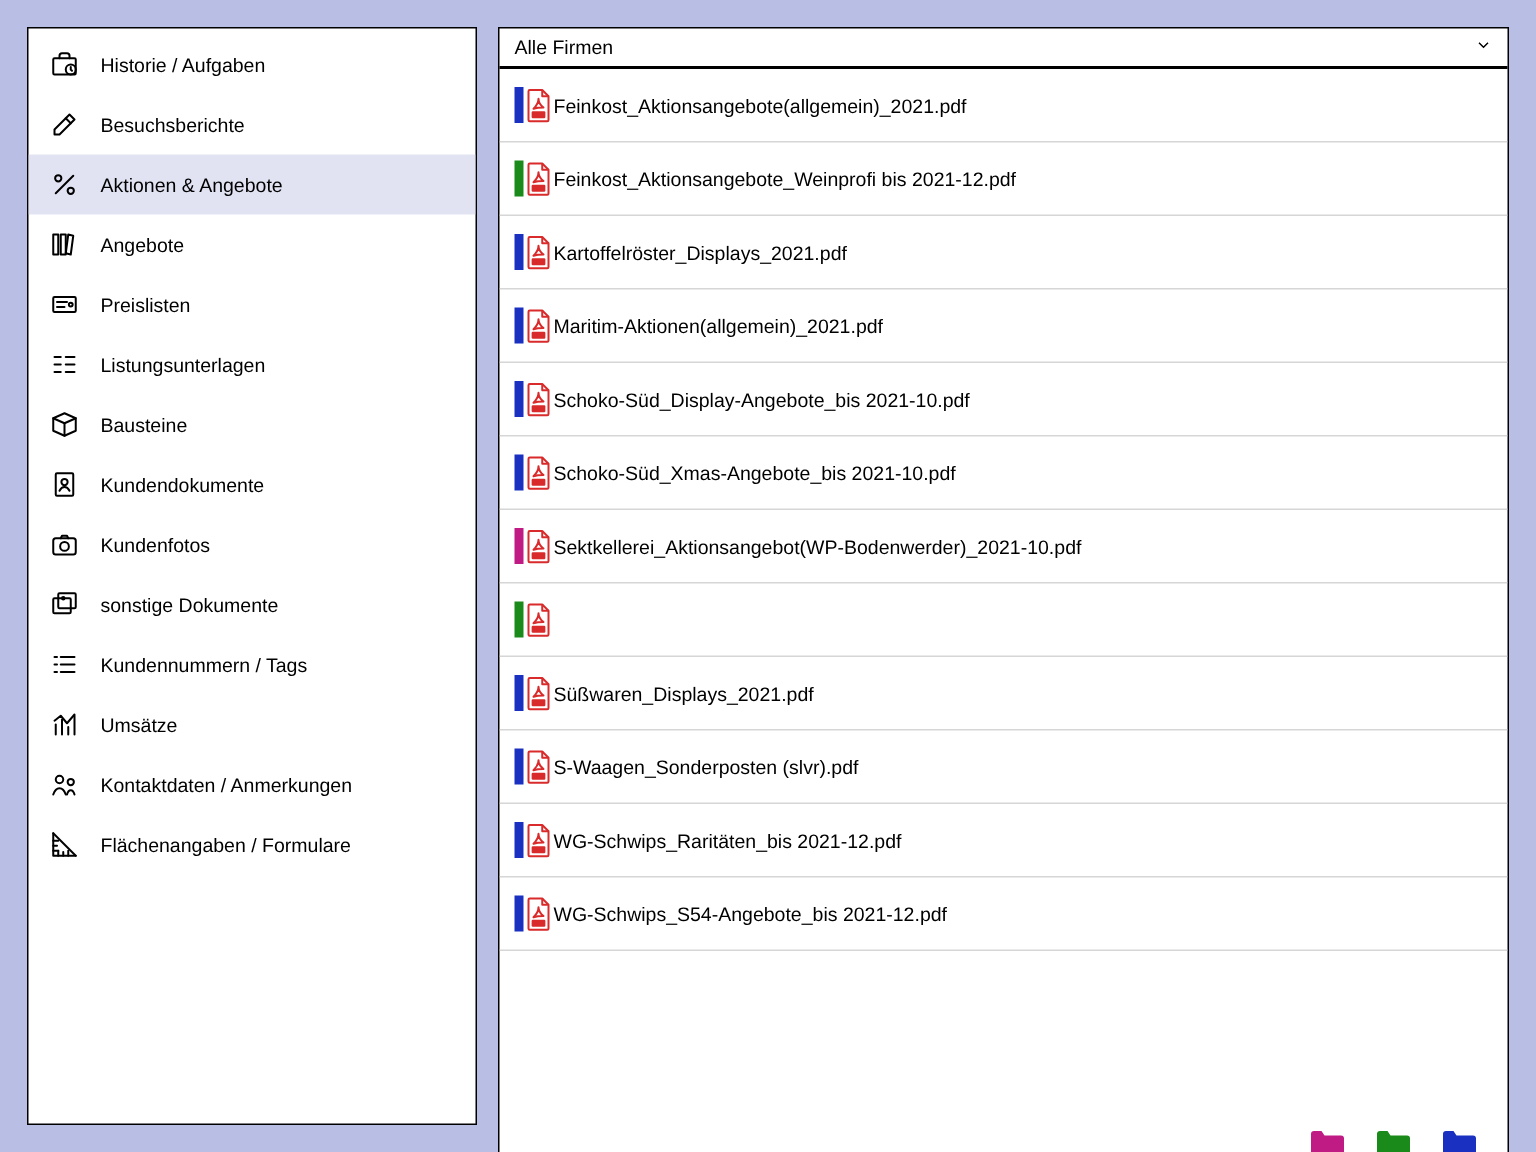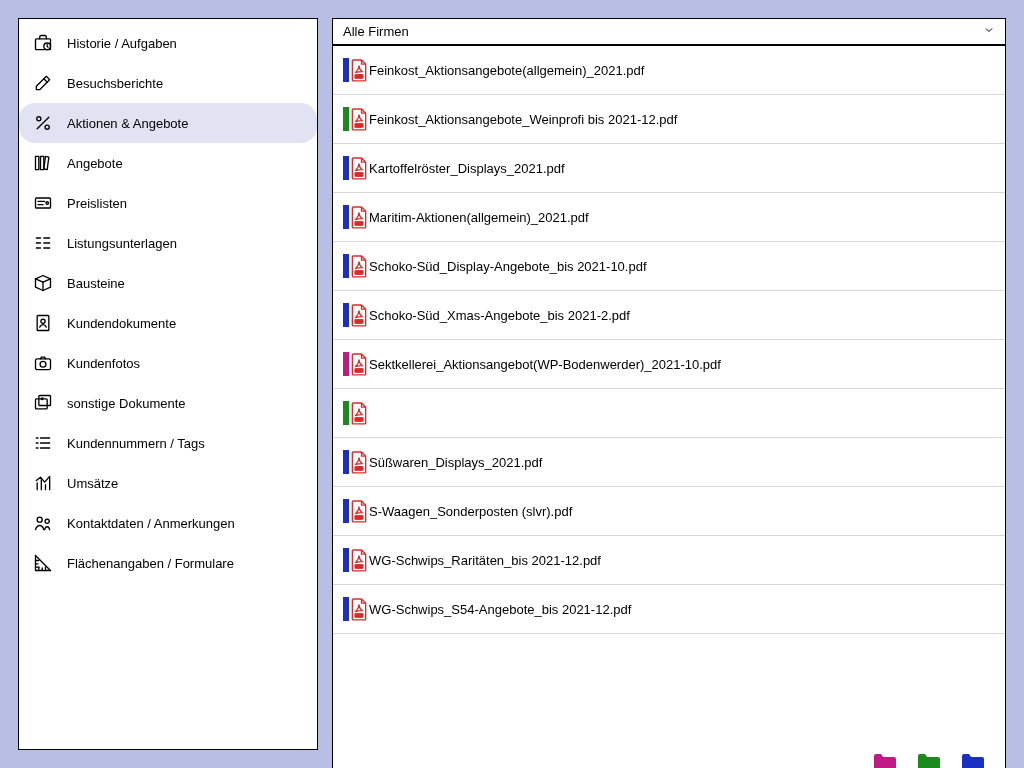--- a/index.html
+++ b/index.html
@@ -27,21 +27,20 @@
   }
   .sidebar-item {
     display: flex;
     align-items: center;
     gap: 14px;
     padding: 10px 10px 10px 14px;
     cursor: pointer;
   }
   .sidebar-item.selected {
     background: #e1e3f3;
-    border-radius: 16px;
   }
   .sidebar-item .icon {
     width: 20px;
     height: 20px;
     display: inline-flex;
     align-items: center;
     justify-content: center;
     flex-shrink: 0;
   }
   .sidebar-item .label {
@@ -340,21 +339,21 @@
         <div class="color-strip c-blue"></div>
         <span class="pdf-icon">
           <svg width="20" height="24" viewBox="0 0 24 28" fill="none" stroke="#d92b2b" stroke-width="1.6" stroke-linejoin="round">
     <path d="M5 2h10l5 5v19a1 1 0 0 1-1 1H5a1 1 0 0 1-1-1V3a1 1 0 0 1 1-1z"></path>
     <path d="M15 2v5h5"></path>
     <path d="M12 9c0 4-4 8-4 8s3-1 8-1c0 0-4-3-4-7z" fill="none"></path>
     <rect x="6.5" y="19" width="11" height="5.5" rx="1" fill="#d92b2b" stroke="none"></rect>
     <text x="12" y="23.2" font-size="3.6" font-family="Arial" fill="#fff" text-anchor="middle" font-weight="bold">PDF</text>
   </svg>
         </span>
-        <span class="file-name">Schoko-Süd_Xmas-Angebote_bis 2021-2.pdf</span>
+        <span class="file-name">Schoko-Süd_Xmas-Angebote_bis 2021-10.pdf</span>
       </div>
       <div class="file-row">
         <div class="color-strip c-magenta"></div>
         <span class="pdf-icon">
           <svg width="20" height="24" viewBox="0 0 24 28" fill="none" stroke="#d92b2b" stroke-width="1.6" stroke-linejoin="round">
     <path d="M5 2h10l5 5v19a1 1 0 0 1-1 1H5a1 1 0 0 1-1-1V3a1 1 0 0 1 1-1z"></path>
     <path d="M15 2v5h5"></path>
     <path d="M12 9c0 4-4 8-4 8s3-1 8-1c0 0-4-3-4-7z" fill="none"></path>
     <rect x="6.5" y="19" width="11" height="5.5" rx="1" fill="#d92b2b" stroke="none"></rect>
     <text x="12" y="23.2" font-size="3.6" font-family="Arial" fill="#fff" text-anchor="middle" font-weight="bold">PDF</text>

